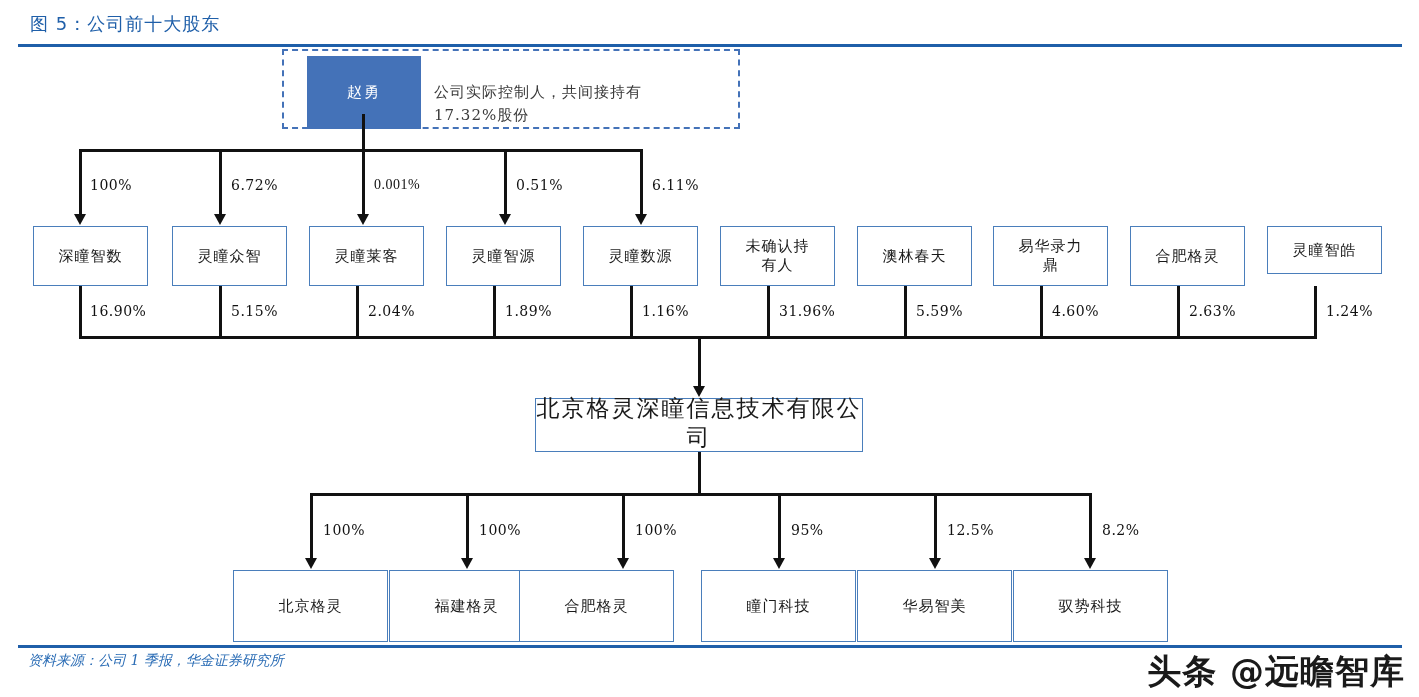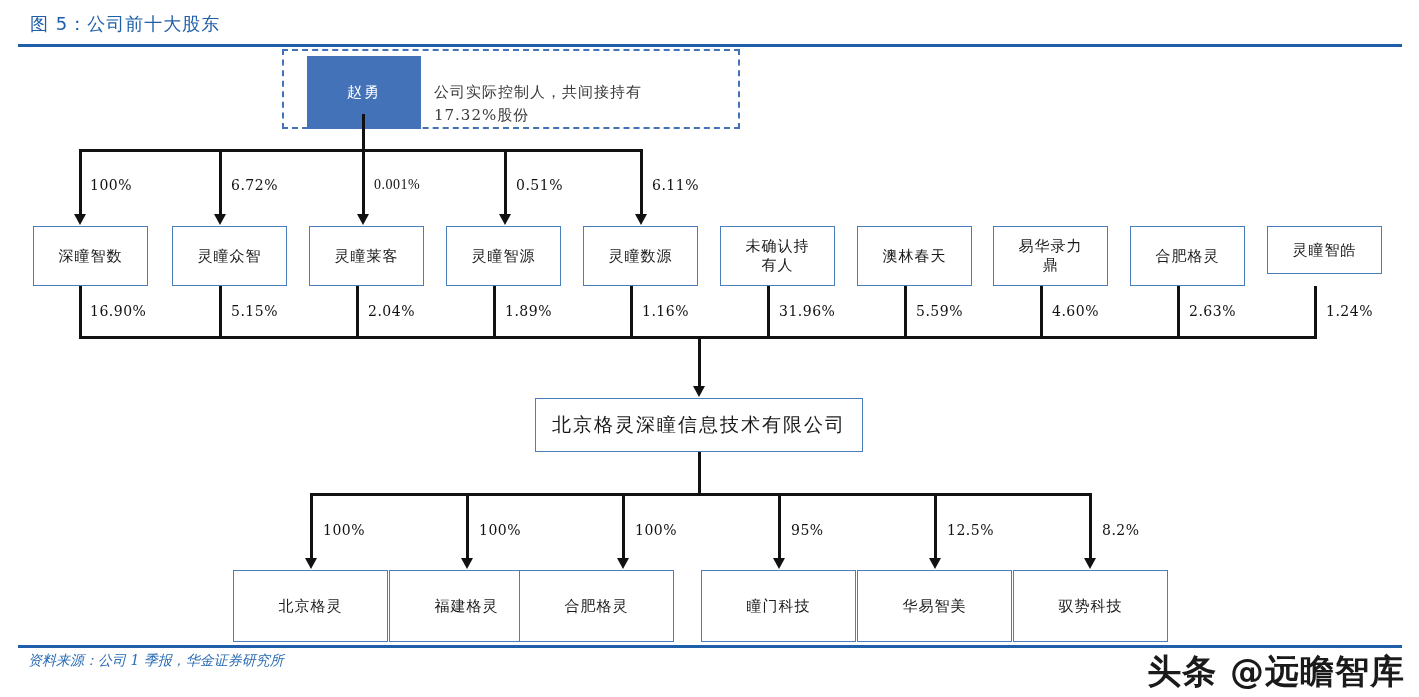--- a/index.html
+++ b/index.html
@@ -21,21 +21,21 @@
   }
 
   
   .box{
     position:absolute;box-sizing:border-box;
     border:1.6px solid #4a7ebb;background:#ffffff;
     display:flex;align-items:center;justify-content:center;text-align:center;
     font-family:"DejaVu Serif","Liberation Serif",serif;
     font-size:15px;color:#1a1a1a;line-height:1.25;letter-spacing:1px;
   }
-  .box.main{font-size:19px;letter-spacing:2px;}
+  .box.main{font-size:23px;letter-spacing:2px;font-family:Liberation Mono, monospace;}
   .owner-box{
     position:absolute;box-sizing:border-box;
     background:#4472b8;border:none;
     display:flex;align-items:center;justify-content:center;
     font-family:"DejaVu Serif","Liberation Serif",serif;
     font-size:15px;color:#ffffff;letter-spacing:2px;
   }
   .dashed-group{
     position:absolute;box-sizing:border-box;
     border:2px dashed #4472b8;background:transparent;

